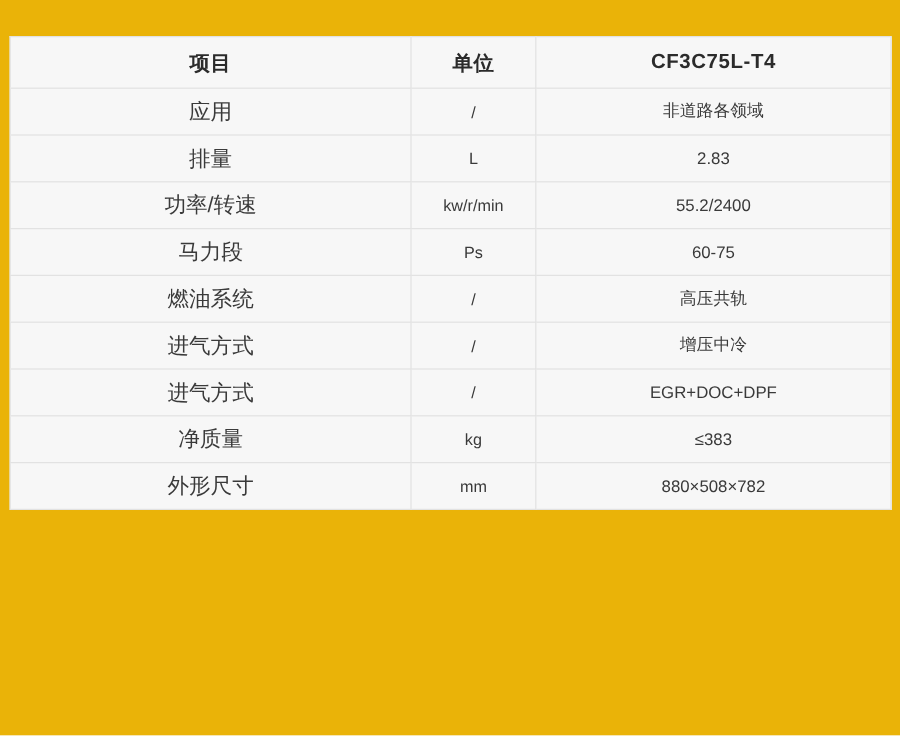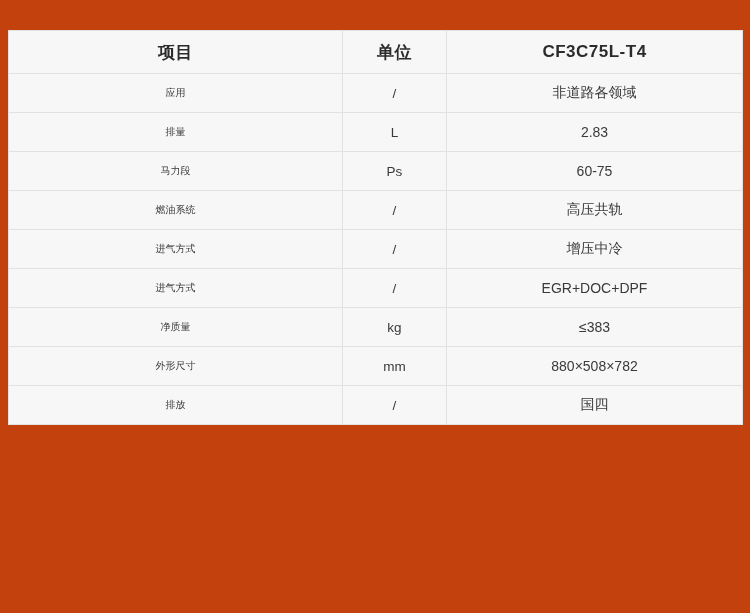--- a/index.html
+++ b/index.html
@@ -12,21 +12,21 @@
     background: #ffffff;
     font-family: "Liberation Sans", sans-serif;
     color: #333333;
     overflow: hidden;
   }
   .page {
     width: 750px;
     height: 613px;
     box-sizing: border-box;
     padding: 30px 8px 30px 8px;
-    background: #c2410c;
+    background: #eab308;
   }
   table.spec-table {
     width: 734px;
     border-collapse: collapse;
     table-layout: fixed;
     background: #f7f7f7;
     border-top: 1px solid #e2e2e2;
     border-left: 1px solid #e2e2e2;
   }
   table.spec-table col.c1 { width: 334px; }
@@ -44,21 +44,21 @@
   }
   table.spec-table thead th {
     height: 42px;
     font-size: 17px;
     font-weight: bold;
     color: #2b2b2b;
     letter-spacing: 0.5px;
   }
   table.spec-table tbody td {
     height: 38px;
-    font-size: 10px;
+    font-size: 18px;
     font-weight: normal;
     color: #3a3a3a;
   }
   table.spec-table tbody td.unit-cell {
     font-size: 13.5px;
   }
   table.spec-table tbody td.value-cell {
     font-size: 14px;
   }
   table.spec-table tbody tr:last-child td {
@@ -87,20 +87,25 @@
         <td class="item-cell">应用</td>
         <td class="unit-cell">/</td>
         <td class="value-cell">非道路各领域</td>
       </tr>
       <tr>
         <td class="item-cell">排量</td>
         <td class="unit-cell">L</td>
         <td class="value-cell">2.83</td>
       </tr>
       <tr>
+        <td class="item-cell">功率/转速</td>
+        <td class="unit-cell">kw/r/min</td>
+        <td class="value-cell">55.2/2400</td>
+      </tr>
+      <tr>
         <td class="item-cell">马力段</td>
         <td class="unit-cell">Ps</td>
         <td class="value-cell">60-75</td>
       </tr>
       <tr>
         <td class="item-cell">燃油系统</td>
         <td class="unit-cell">/</td>
         <td class="value-cell">高压共轨</td>
       </tr>
       <tr>
@@ -116,20 +121,15 @@
       <tr>
         <td class="item-cell">净质量</td>
         <td class="unit-cell">kg</td>
         <td class="value-cell">≤383</td>
       </tr>
       <tr>
         <td class="item-cell">外形尺寸</td>
         <td class="unit-cell">mm</td>
         <td class="value-cell">880×508×782</td>
       </tr>
-      <tr>
-        <td class="item-cell">排放</td>
-        <td class="unit-cell">/</td>
-        <td class="value-cell">国四</td>
-      </tr>
     </tbody>
   </table>
 </div>
 
 </body></html>

